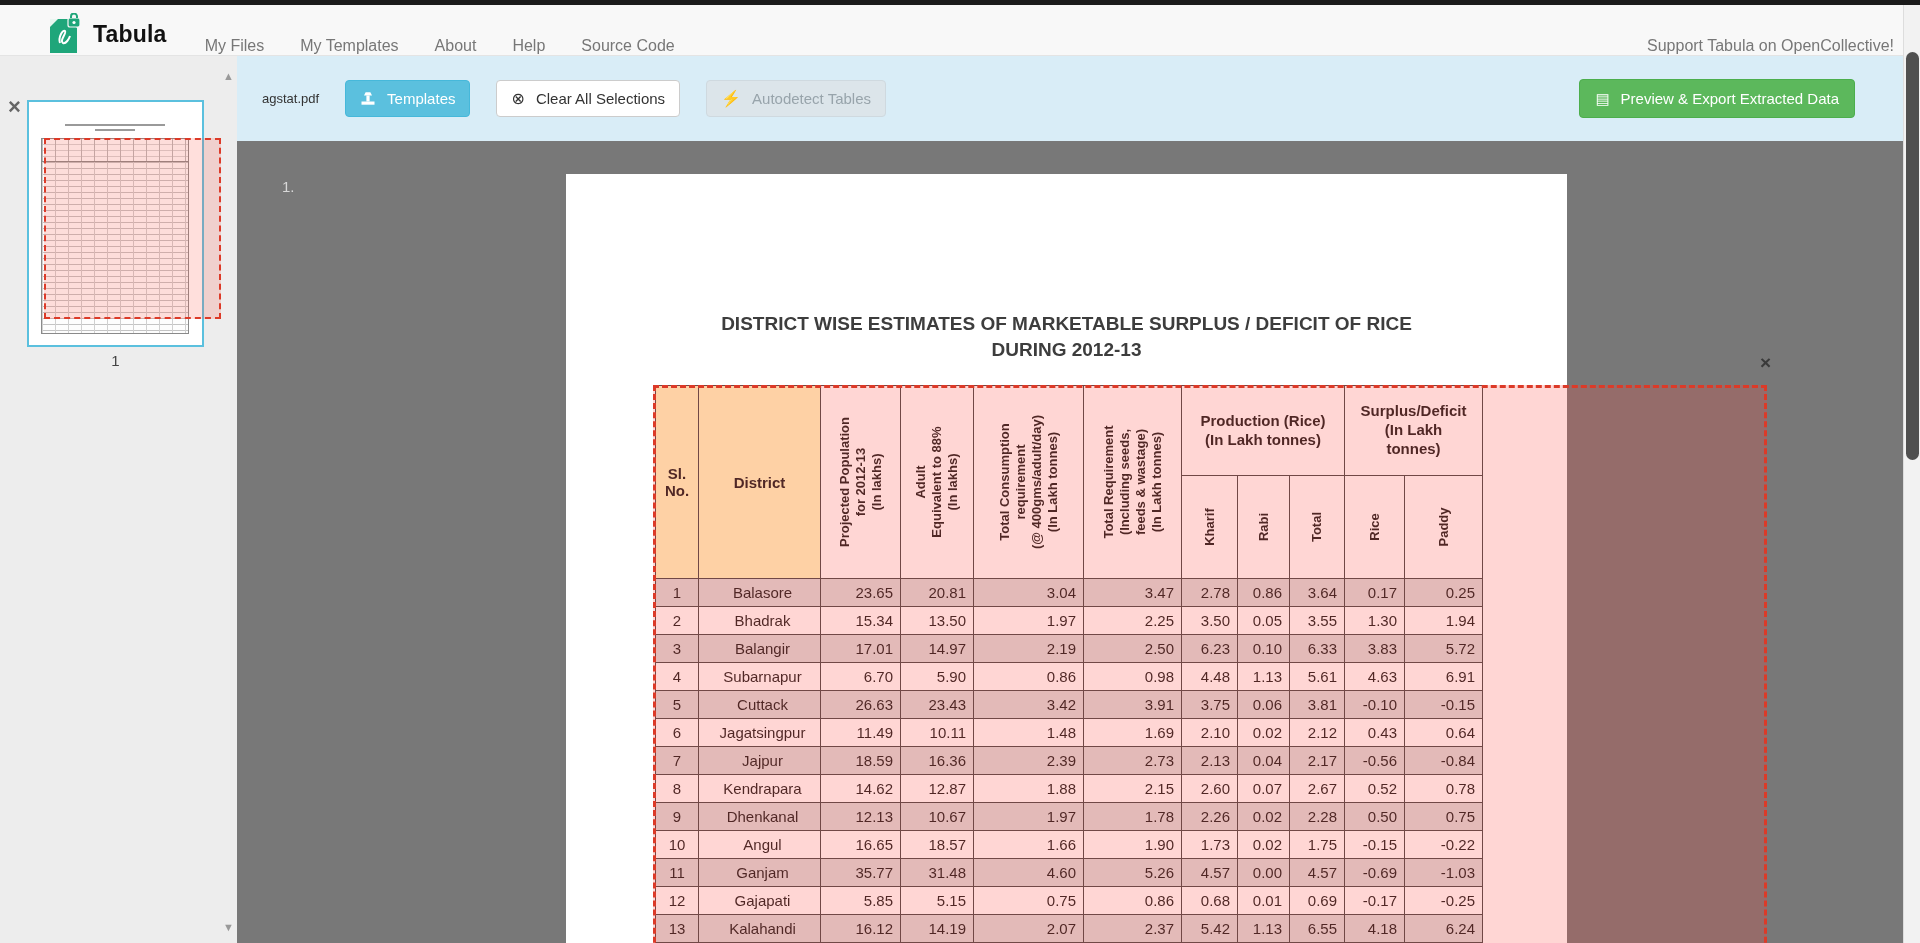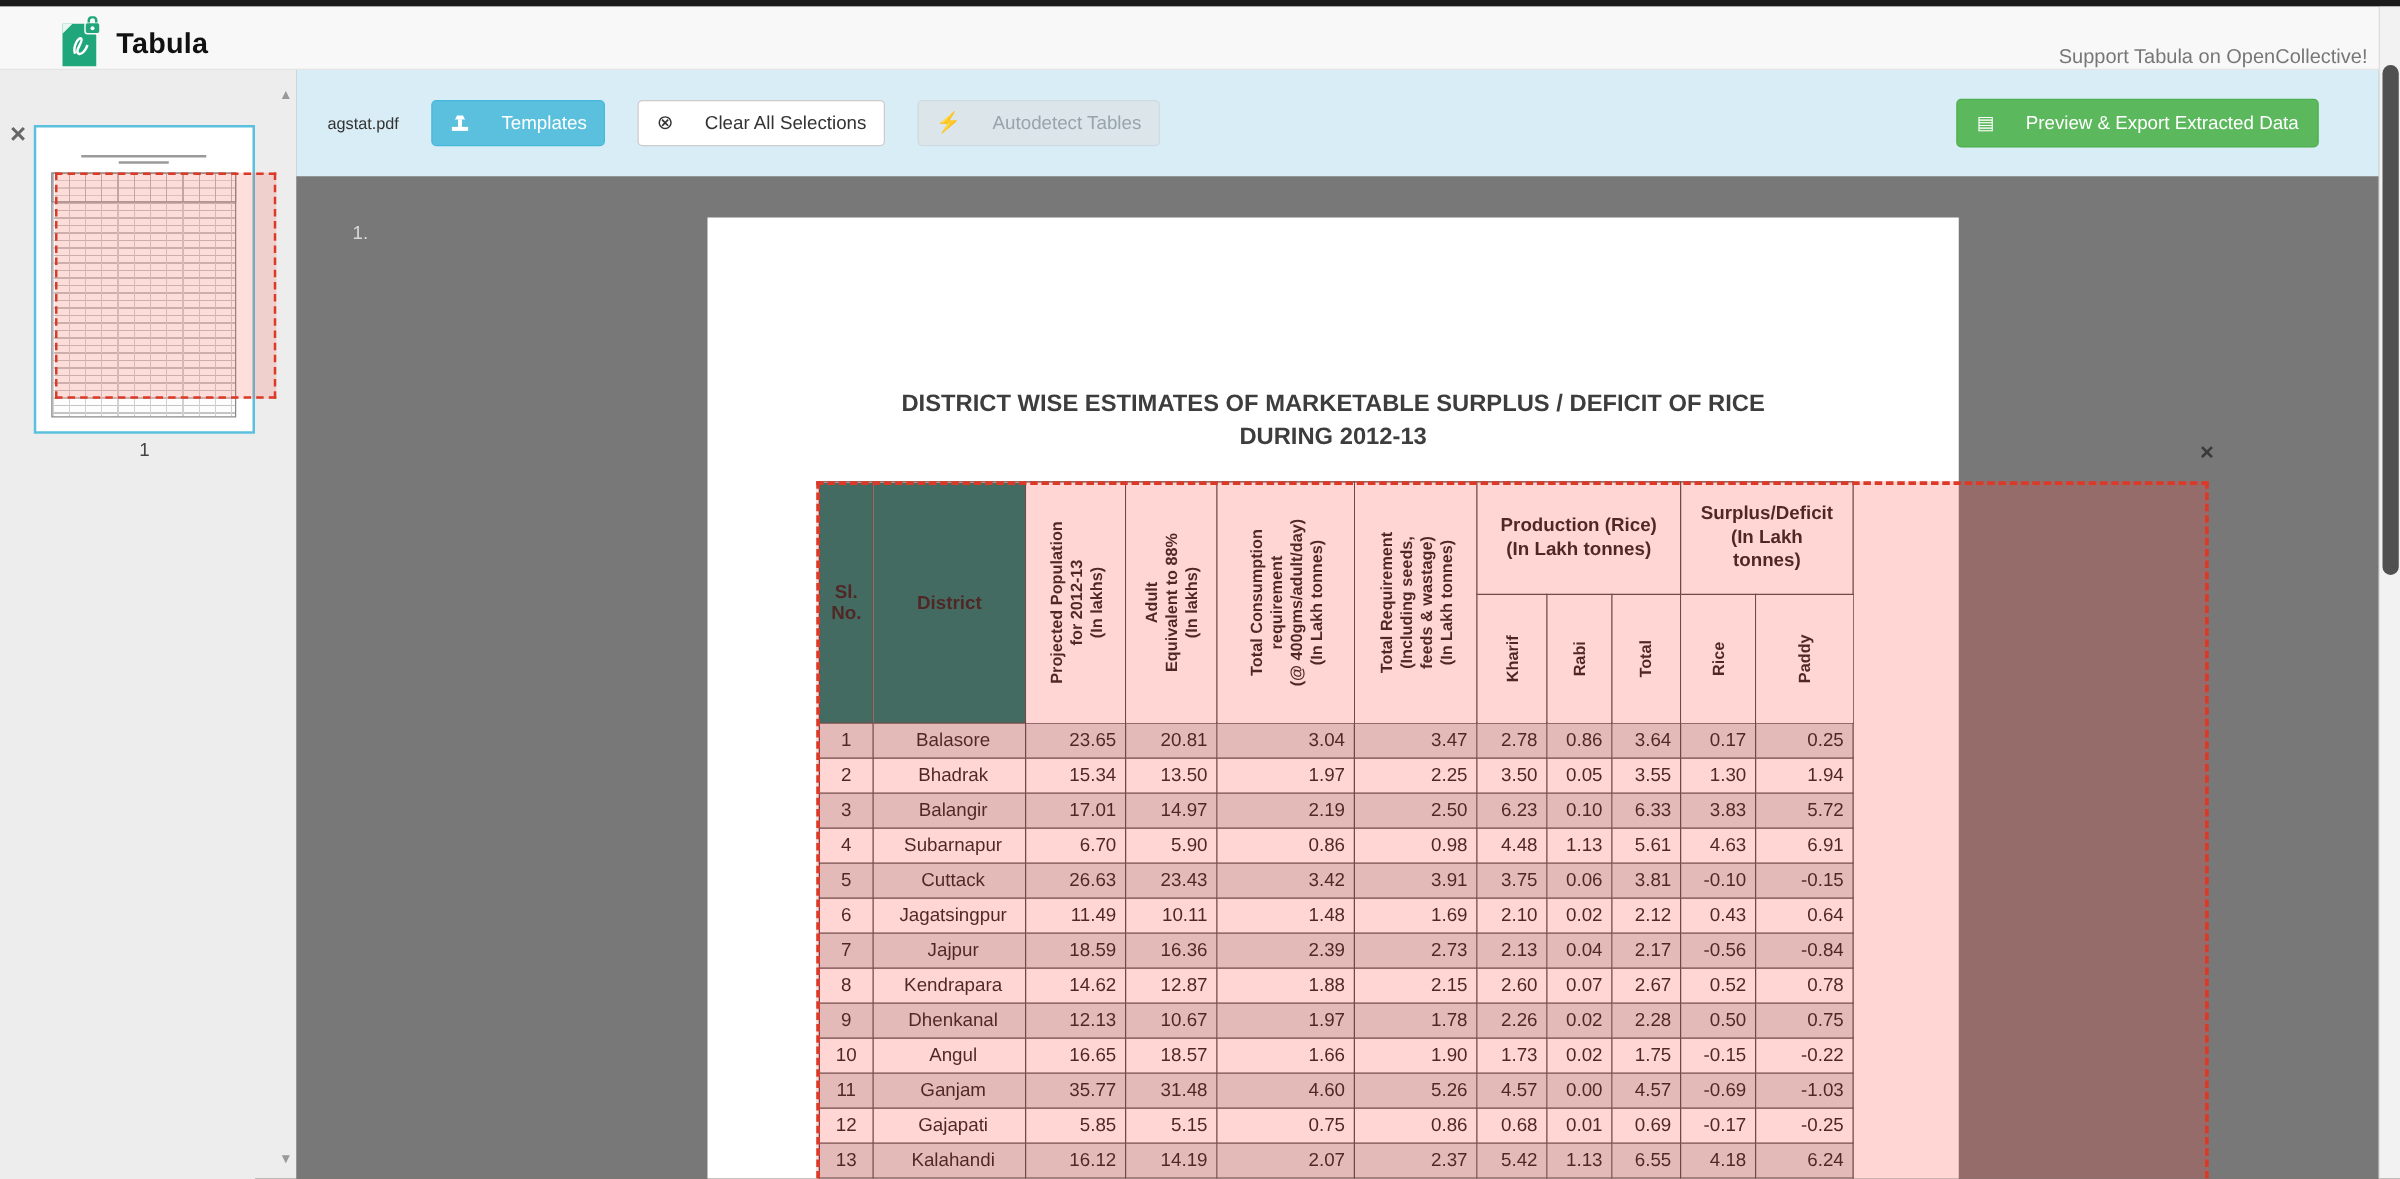--- a/index.html
+++ b/index.html
@@ -35,21 +35,21 @@
   .mini-selection { position:absolute; left:44px; top:82px; width:177px; height:181px;
     border:2px dashed #dc3a28; background:rgba(255,80,60,0.18); z-index:3; cursor:move; }
   .thumb-num { position:absolute; left:27px; top:296px; width:177px; text-align:center; font-size:15px; color:#444; }
   .side-scroll-up   { position:absolute; right:3px; top:14px;   font-size:11px; color:#999; cursor:pointer; }
   .side-scroll-down { position:absolute; right:3px; bottom:10px; font-size:11px; color:#999; cursor:pointer; }
 
   
   .toolbar { position:absolute; left:237px; top:56px; width:1666px; height:85px; background:#d9edf7;
              display:flex; align-items:center; padding-left:25px; z-index:10; }
   .filename { font-size:13px; color:#333; margin-right:26px; }
-  .btn { display:inline-flex; align-items:center; gap:25px; border-radius:4px; font-size:15px;
+  .btn { display:inline-flex; align-items:center; gap:11px; border-radius:4px; font-size:15px;
          padding:9px 14px; cursor:pointer; white-space:nowrap; }
   .btn-templates { background:#5bc0de; border:1px solid #46b8da; color:#fff; margin-right:26px; }
   .btn-clear { background:#fff; border:1px solid #ccc; color:#333; margin-right:26px; }
   .btn-auto { background:#dce5ea; border:1px solid #cfd9df; color:#98a4ab; cursor:default; }
   .btn-export { background:#5cb85c; border:1px solid #4cae4c; color:#fff; margin-left:auto; margin-right:48px;
                 padding:10px 15px; }
   .icon-glyph { font-size:16px; line-height:1; }
   .btn-export .icon-glyph { font-size:15px; }
 
   
@@ -58,21 +58,21 @@
   .page-num-label { position:absolute; left:45px; top:37px; font-size:15px; color:#d8d8d8; }
   .pdf-page { position:absolute; left:329px; top:33px; width:1001px; height:780px; background:#ffffff; cursor:crosshair; }
   .doc-title { position:absolute; left:0; top:137px; width:100%; text-align:center;
                font-size:19px; font-weight:bold; color:#3d3d3d; line-height:1.35; white-space:pre-line; }
 
   
   table.pdf-table { position:absolute; left:89px; top:211px; border-collapse:collapse; table-layout:fixed; }
   table.pdf-table th, table.pdf-table td { border:1px solid #4a4a4a; color:#1f1f1f; overflow:hidden; }
   table.pdf-table thead tr.grp-row { height:90px; }
   table.pdf-table thead tr.sub-row { height:103px; }
-  th.plain { font-size:15px; font-weight:bold; text-align:center; white-space:pre-line; background:#0f766e; }
+  th.plain { font-size:15px; font-weight:bold; text-align:center; white-space:pre-line; background:#fef9c3; }
   th.grp { font-size:15px; font-weight:bold; text-align:center; white-space:pre-line; line-height:1.25; background:#fff; }
   th.v { position:relative; background:#fff; }
   .vtext { position:absolute; top:50%; left:50%; transform:translate(-50%,-50%) rotate(-90deg);
            font-size:13px; font-weight:bold; text-align:center; white-space:pre-line; line-height:1.22; }
   .vtext.w190 { width:186px; }
   .vtext.w100 { width:98px; }
   table.pdf-table tbody tr { height:28px; }
   table.pdf-table tbody tr:nth-child(odd) td { background:#dcdcdc; }
   table.pdf-table tbody tr:nth-child(even) td { background:#ffffff; }
   td.sl  { text-align:center; font-size:15px; }
@@ -102,20 +102,27 @@
   <div class="brand">
     <svg class="logo-svg" viewBox="0 0 37 42">
       <path d="M4 6 h18 l9 9 v25 h-27 z" fill="#1fa67a"></path>
       <path d="M4 6 l8 0 -8 8 z" fill="#e8f6f0"></path>
       <path d="M14 30 c-2-6 3-14 5-12 c2 2 -6 10 -2 12 c3 1 6-4 7-7" stroke="#ffffff" stroke-width="2" fill="none"></path>
       <rect x="22" y="5" width="12" height="9" rx="2" fill="#1fa67a" stroke="#f8f8f8" stroke-width="1.2"></rect>
       <path d="M25 5 v-1.5 a3 3 0 0 1 6 0 V5" stroke="#1fa67a" stroke-width="2" fill="none"></path>
       <circle cx="28" cy="9.5" r="1.6" fill="#ffffff"></circle>
     </svg>
     <span class="brand-name">Tabula</span>
+  </div>
+  <div class="nav-links">
+    <span class="nav-link">My Files</span>
+    <span class="nav-link">My Templates</span>
+    <span class="nav-link">About</span>
+    <span class="nav-link">Help</span>
+    <span class="nav-link">Source Code</span>
   </div>
   <span class="nav-support">Support Tabula on OpenCollective!</span>
 </div>
 
 <div class="sidebar">
   <span class="file-close">×</span>
   <div class="thumb-box">
     <div class="mini-title-1"></div>
     <div class="mini-title-2"></div>
     <div class="mini-table"></div>

